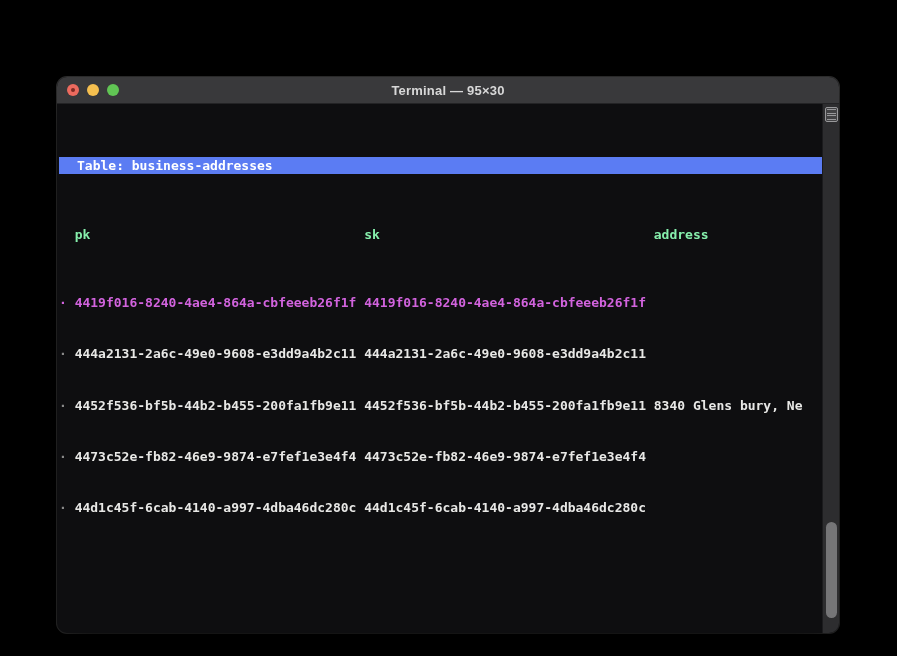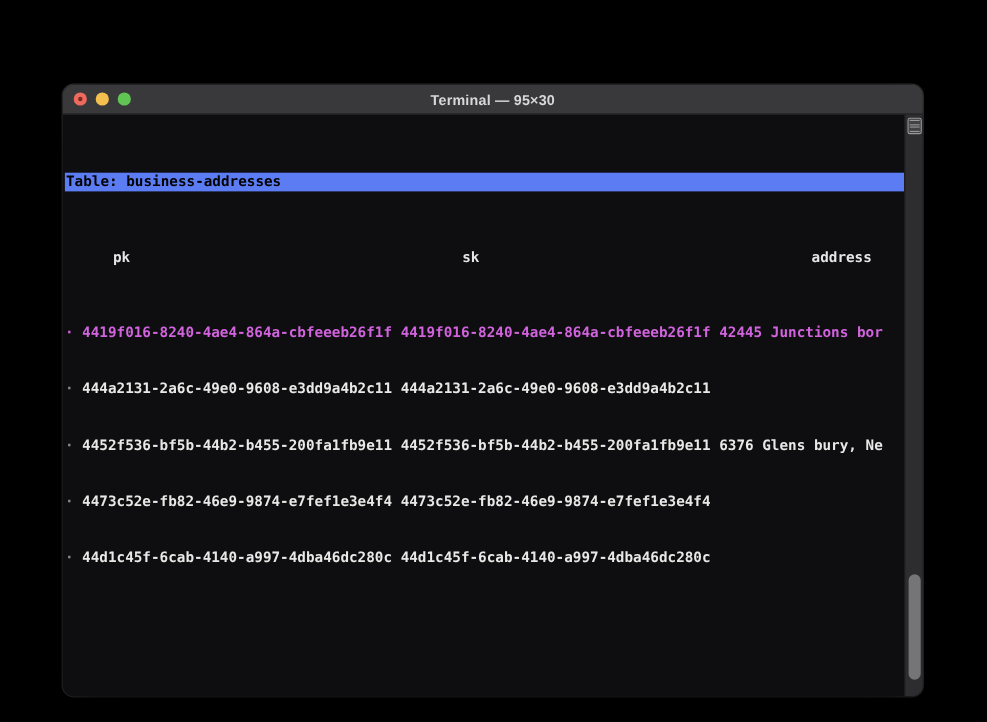--- a/index.html
+++ b/index.html
@@ -42,24 +42,24 @@
   }
   
   .content{position:relative;height:529px;}
   .term{
     position:absolute;left:0;top:0;right:17px;bottom:0;
     padding:2px 0 0 2px;box-sizing:border-box;
     font-size:13px;font-weight:700;color:var(--fg);
     line-height:var(--rh);white-space:pre;
   }
   .line{height:var(--rh);overflow:hidden;}
-  .bluebar{background:var(--blue);color:#000000;padding-left:1px;}
+  .bluebar{background:var(--blue);color:#ffffff;padding-left:18px;}
   .trow{display:grid;grid-template-columns:2ch 37ch 37ch 1fr;}
   .trow .cell{overflow:hidden;}
-  .thead{color:#e5e5e5;gap:28px;}
+  .thead{color:#86efac;}
   .marker{color:#8a8a8a;}
   .row-selected, .row-selected .cell{color:var(--magenta);}
   .row-selected .marker{color:var(--magenta);}
   .spacer{height:calc(var(--rh) * 8);}
   
   .scrollbar{
     position:absolute;top:0;right:0;bottom:0;width:17px;
     background:#2d2d2f;border-left:1px solid #1b1b1d;box-sizing:border-box;
   }
   .split-btn{
@@ -98,32 +98,31 @@
         <span class="cell"></span>
         <span class="cell">pk</span>
         <span class="cell">sk</span>
         <span class="cell">address</span>
       </div>
 
       <div class="line trow row-selected">
         <span class="cell marker">·</span>
         <span class="cell">4419f016-8240-4ae4-864a-cbfeeeb26f1f</span>
         <span class="cell">4419f016-8240-4ae4-864a-cbfeeeb26f1f</span>
-        <span class="cell">42445 Junctions bor</span>
       </div>
       <div class="line trow">
         <span class="cell marker">·</span>
         <span class="cell">444a2131-2a6c-49e0-9608-e3dd9a4b2c11</span>
         <span class="cell">444a2131-2a6c-49e0-9608-e3dd9a4b2c11</span>
       </div>
       <div class="line trow">
         <span class="cell marker">·</span>
         <span class="cell">4452f536-bf5b-44b2-b455-200fa1fb9e11</span>
         <span class="cell">4452f536-bf5b-44b2-b455-200fa1fb9e11</span>
-        <span class="cell">6376 Glens bury, Ne</span>
+        <span class="cell">8340 Glens bury, Ne</span>
       </div>
       <div class="line trow">
         <span class="cell marker">·</span>
         <span class="cell">4473c52e-fb82-46e9-9874-e7fef1e3e4f4</span>
         <span class="cell">4473c52e-fb82-46e9-9874-e7fef1e3e4f4</span>
       </div>
       <div class="line trow">
         <span class="cell marker">·</span>
         <span class="cell">44d1c45f-6cab-4140-a997-4dba46dc280c</span>
         <span class="cell">44d1c45f-6cab-4140-a997-4dba46dc280c</span>

